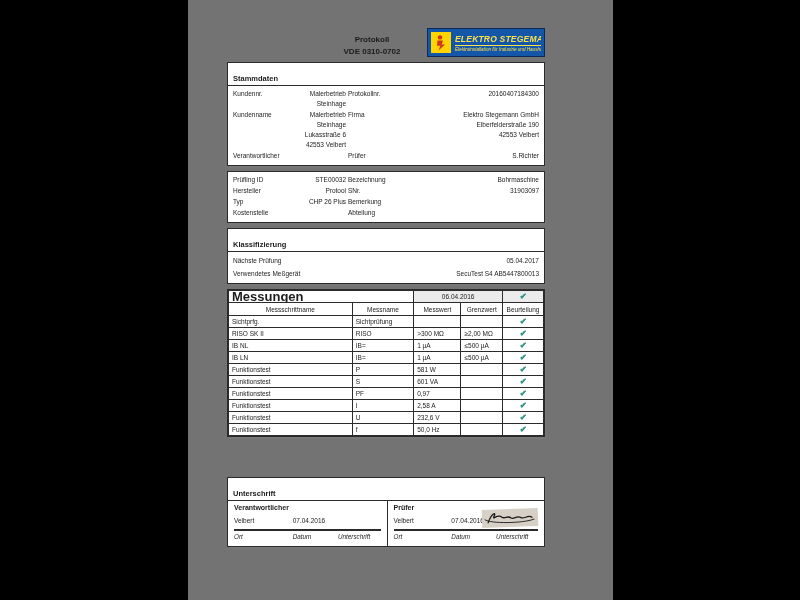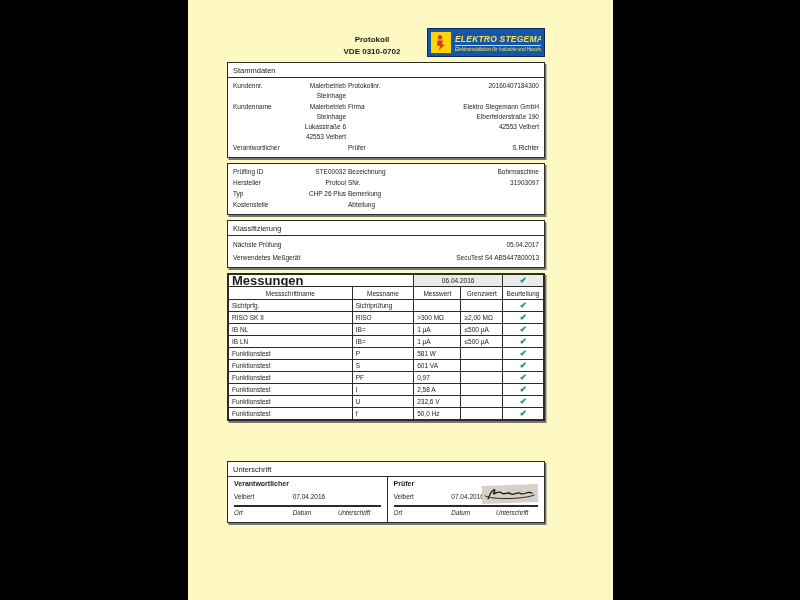--- a/index.html
+++ b/index.html
@@ -1,39 +1,39 @@
 <!DOCTYPE html>
 <html><head>
 <meta charset="utf-8">
 <style>
   html,body{margin:0;padding:0;}
   body{
     width:800px;height:600px;background:#000;position:relative;overflow:hidden;
     font-family:"Liberation Sans", sans-serif;color:#1c1c1c;
   }
-  .page{position:absolute;left:188px;top:0;width:425px;height:600px;background:#fef9c3;}
+  .page{position:absolute;left:188px;top:0;width:425px;height:600px;background:#737373;}
   .content{position:absolute;left:39px;top:0;width:318px;}
 
   
   .doc-header{position:relative;height:36px;margin-top:26px;}
   .title-block{position:absolute;left:95px;top:8px;width:100px;text-align:center;
     font-size:8px;font-weight:bold;line-height:1.45;}
   .logo{position:absolute;right:0;top:2px;width:118px;height:29px;background:#1457a8;
     border:1px solid #0b2a55;box-sizing:border-box;display:flex;align-items:center;padding:2px 3px;}
   .logo-badge{width:20px;height:21px;background:#ffd400;display:flex;align-items:center;
     justify-content:center;margin-right:4px;flex:0 0 auto;}
   .logo-text{overflow:hidden;}
   .logo-name{font-size:8.5px;font-weight:bold;font-style:italic;color:#ffe14a;
     letter-spacing:.2px;white-space:nowrap;}
   .logo-tagline{font-size:4.6px;font-style:italic;color:#ffe14a;white-space:nowrap;
     border-top:1px solid #ffe14a;margin-top:1px;padding-top:1px;}
 
   
   .section{border:1px solid #2b2b2b;box-shadow:1.5px 2px 0 #777;margin-bottom:5px;background:#fff;}
-  .section-header{font-size:7.5px;font-weight:normal;padding:3px 5px 2px;border-bottom:1px solid #2b2b2b;}
+  .section-header{font-size:7.5px;font-weight:bold;padding:3px 5px 2px;border-bottom:1px solid #2b2b2b;margin-top:8px;}
 
   
   .kv4{display:grid;grid-template-columns:50px 63px 62px 1fr;padding:3px 5px 4px;
     font-size:6.5px;line-height:10px;row-gap:1px;}
   .kv4 .v1{text-align:right;white-space:pre-line;}
   .kv4 .v2{text-align:right;white-space:pre-line;}
   .kv4 .l2{padding-left:2px;}
 
   
   .kv2{display:grid;grid-template-columns:1fr 1fr;padding:3px 5px 4px;

